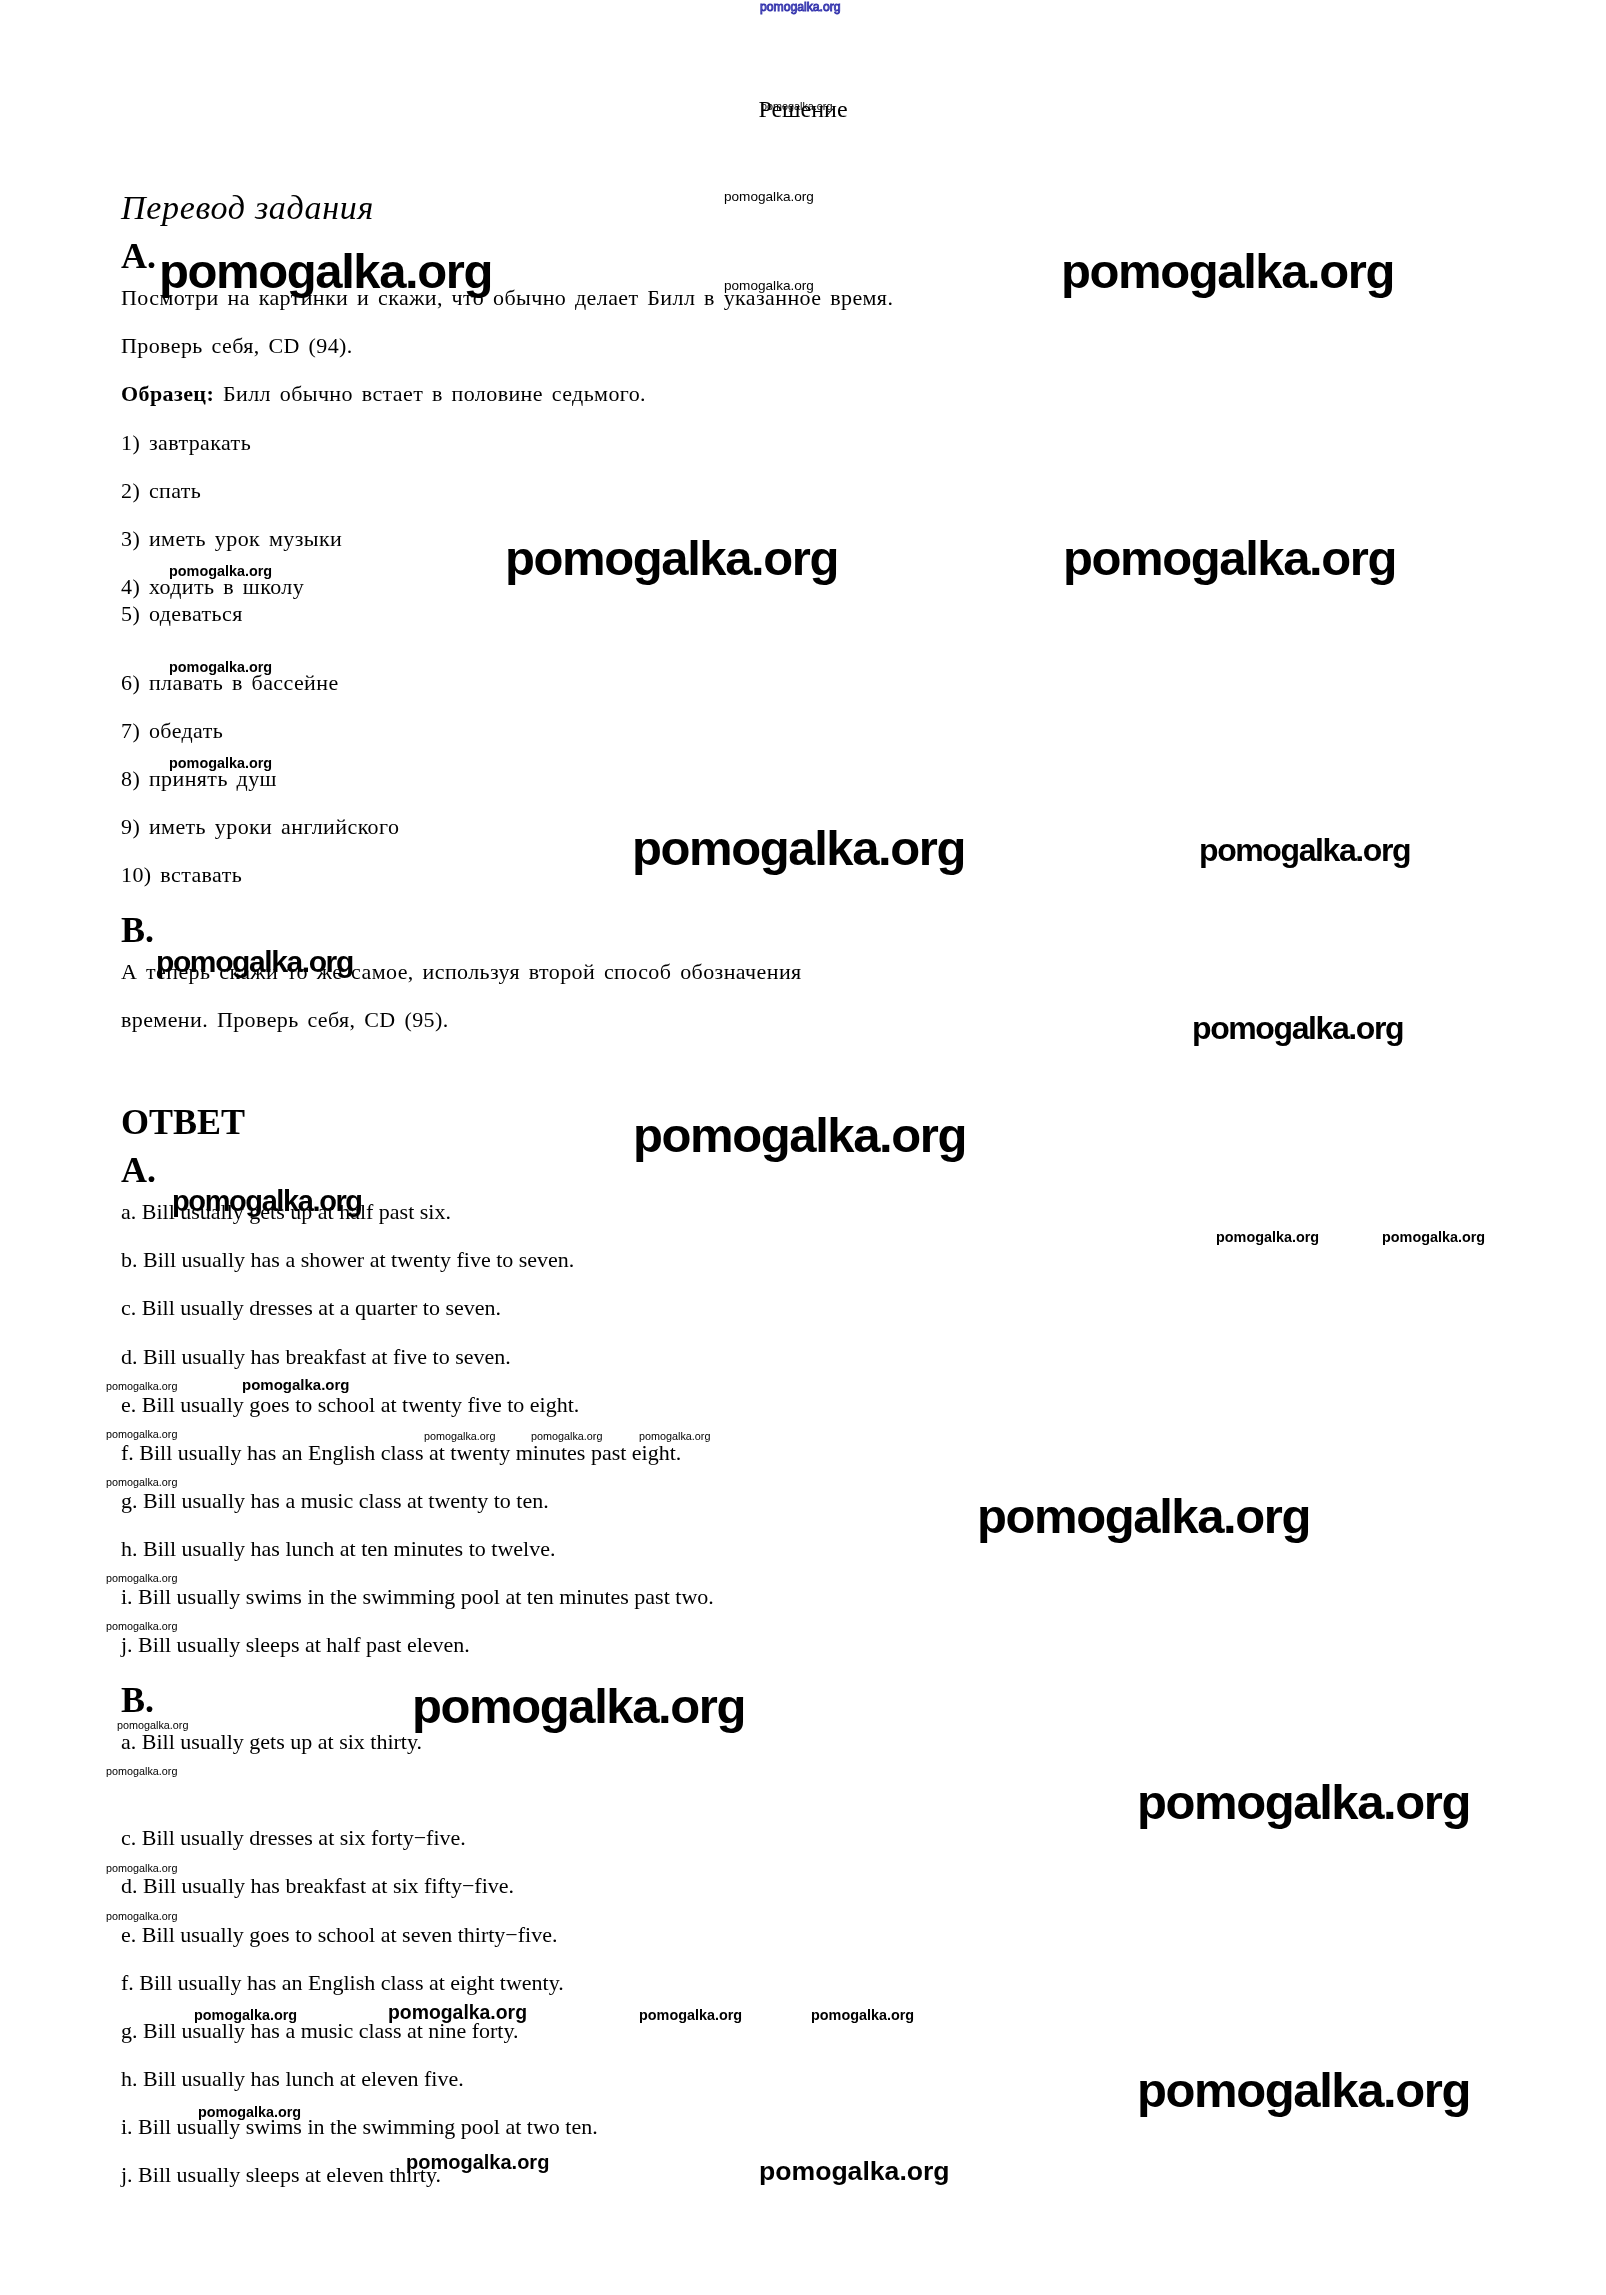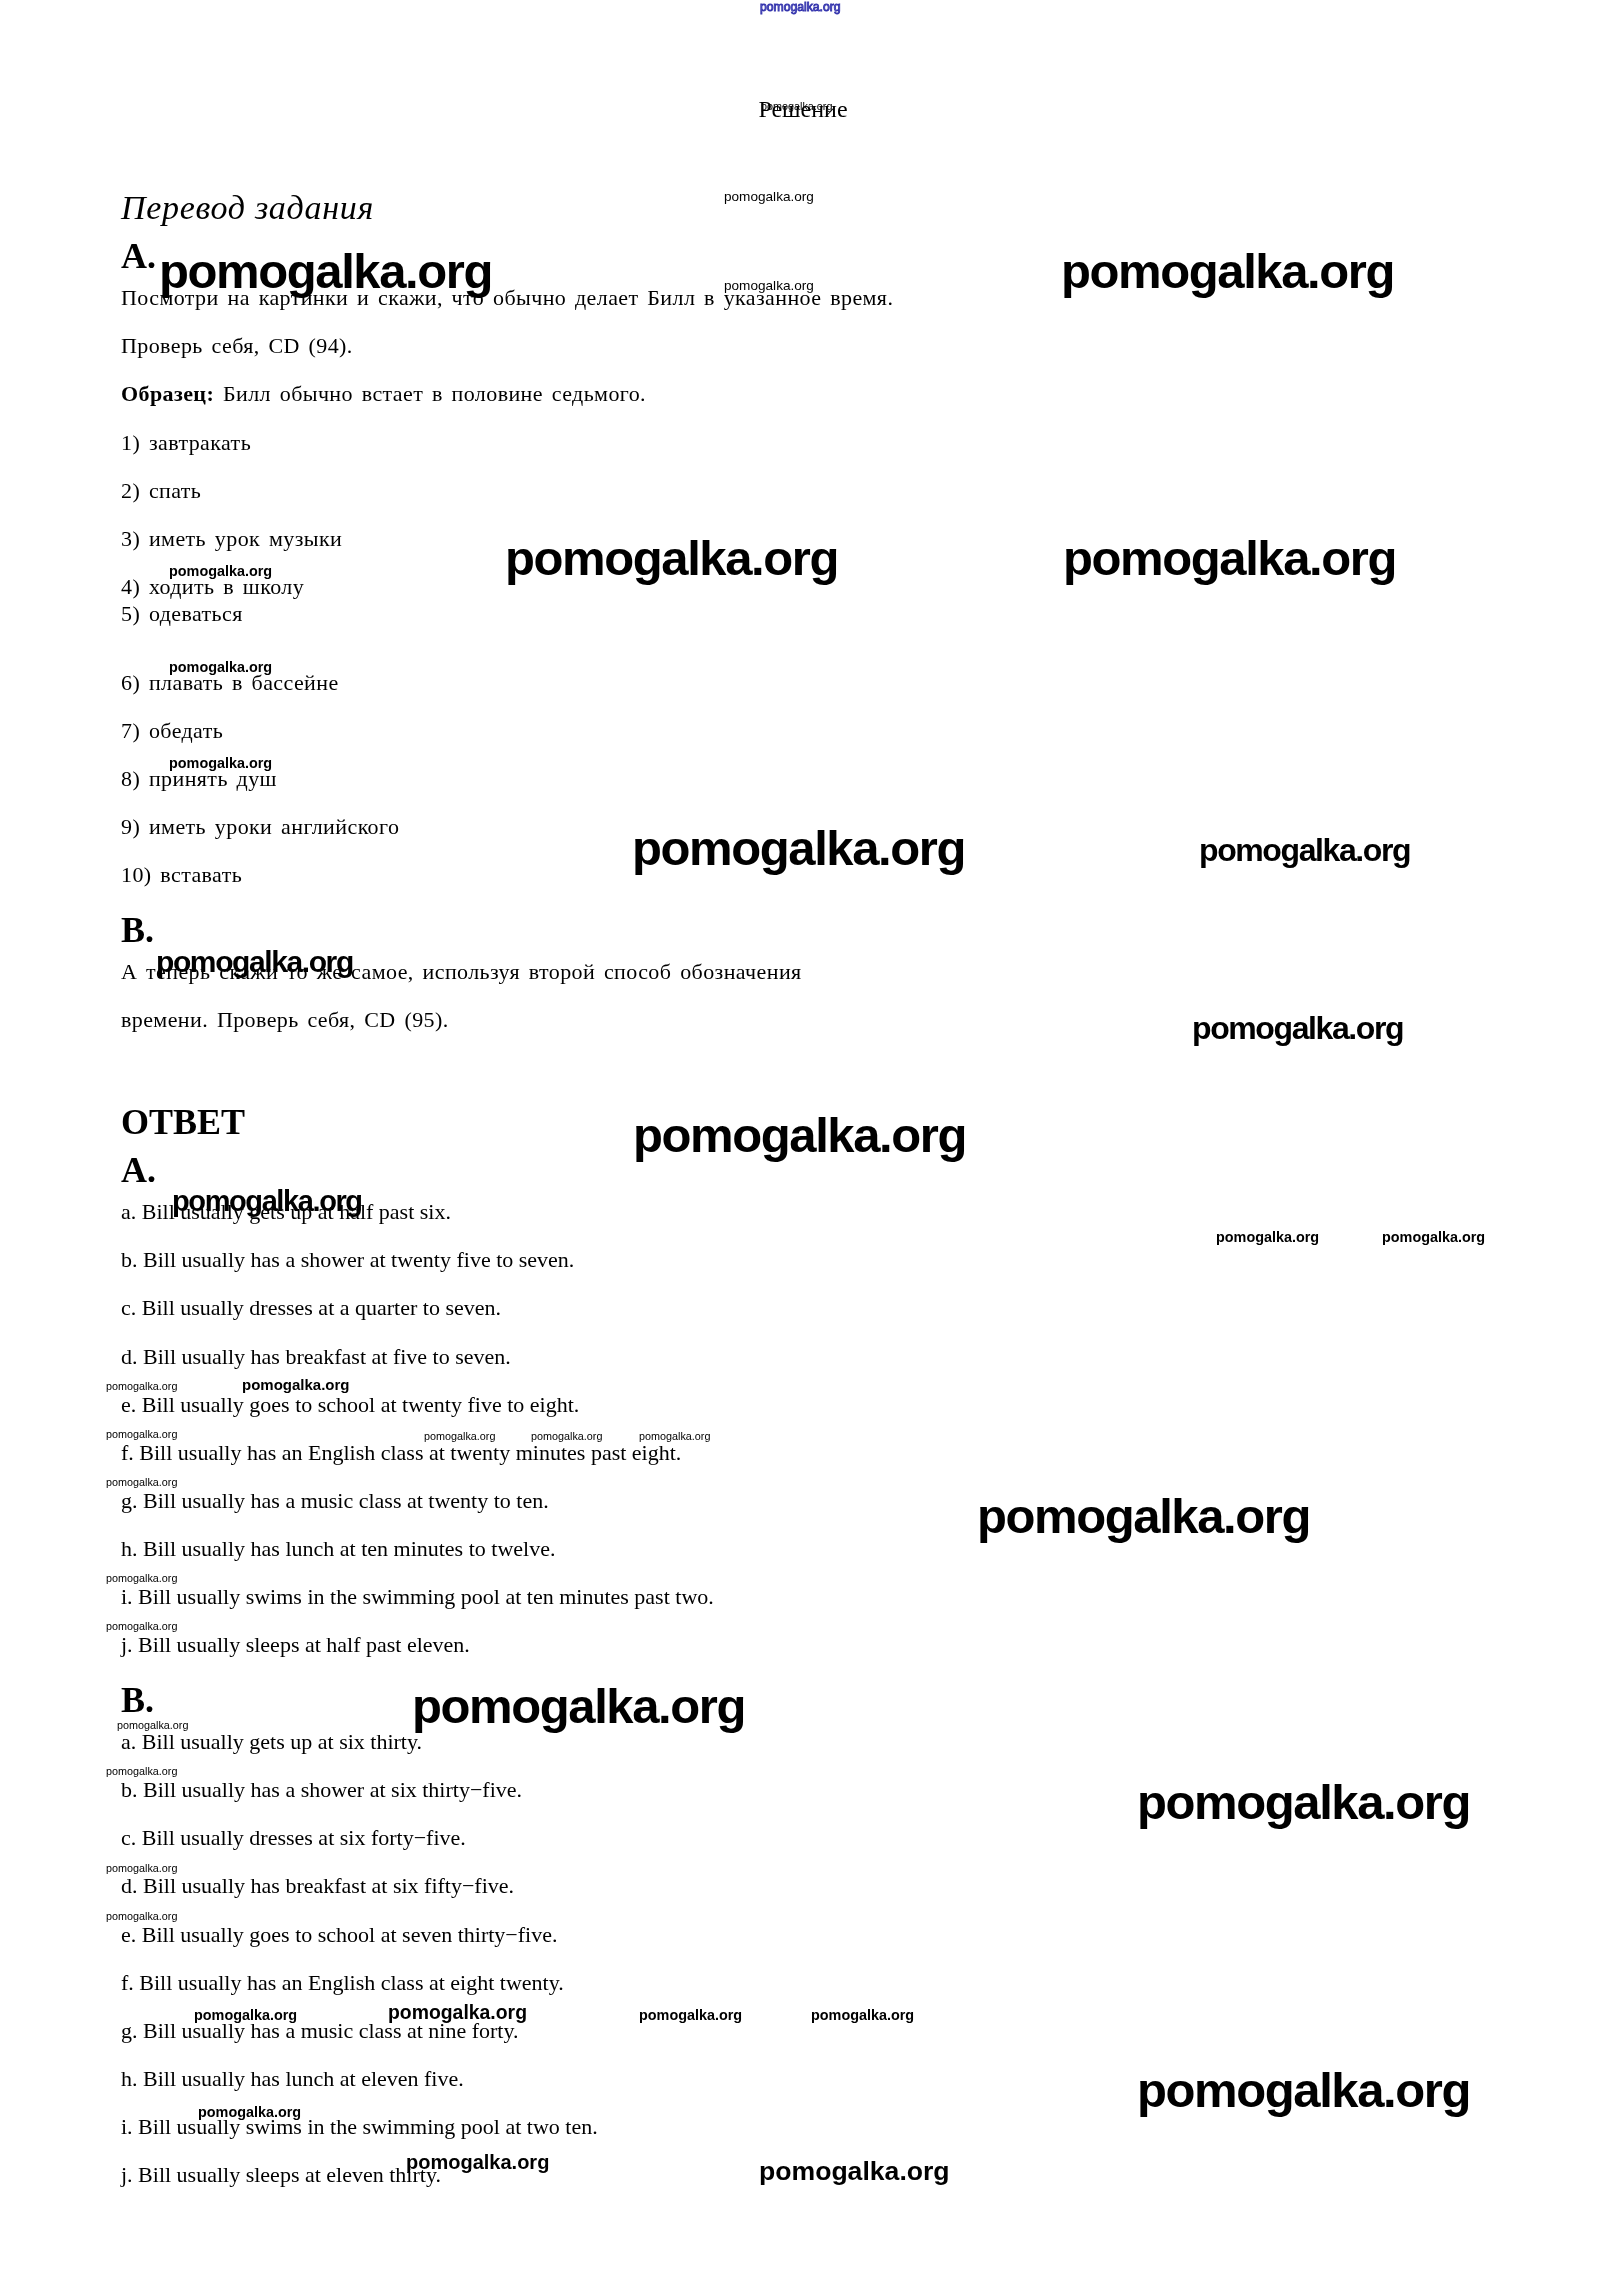--- a/index.html
+++ b/index.html
@@ -102,21 +102,20 @@
   <div class="t" style="top:1394px">e. Bill usually goes to school at twenty five to eight.</div>
   <div class="t" style="top:1442px">f. Bill usually has an English class at twenty minutes past eight.</div>
   <div class="t" style="top:1490px">g. Bill usually has a music class at twenty to ten.</div>
   <div class="t" style="top:1538px">h. Bill usually has lunch at ten minutes to twelve.</div>
   <div class="t" style="top:1586px">i. Bill usually swims in the swimming pool at ten minutes past two.</div>
   <div class="t" style="top:1634px">j. Bill usually sleeps at half past eleven.</div>
 
   <div class="t lbl" style="top:1682px">B.</div>
 
   <div class="t" style="top:1731px">a. Bill usually gets up at six thirty.</div>
-  <div class="t" style="top:1779px">b. Bill usually has a shower at six thirty−five.</div>
   <div class="t" style="top:1827px">c. Bill usually dresses at six forty−five.</div>
   <div class="t" style="top:1875px">d. Bill usually has breakfast at six fifty−five.</div>
   <div class="t" style="top:1924px">e. Bill usually goes to school at seven thirty−five.</div>
   <div class="t" style="top:1972px">f. Bill usually has an English class at eight twenty.</div>
   <div class="t" style="top:2020px">g. Bill usually has a music class at nine forty.</div>
   <div class="t" style="top:2068px">h. Bill usually has lunch at eleven five.</div>
   <div class="t" style="top:2116px">i. Bill usually swims in the swimming pool at two ten.</div>
   <div class="t" style="top:2164px">j. Bill usually sleeps at eleven thirty.</div>
 
 </div>

